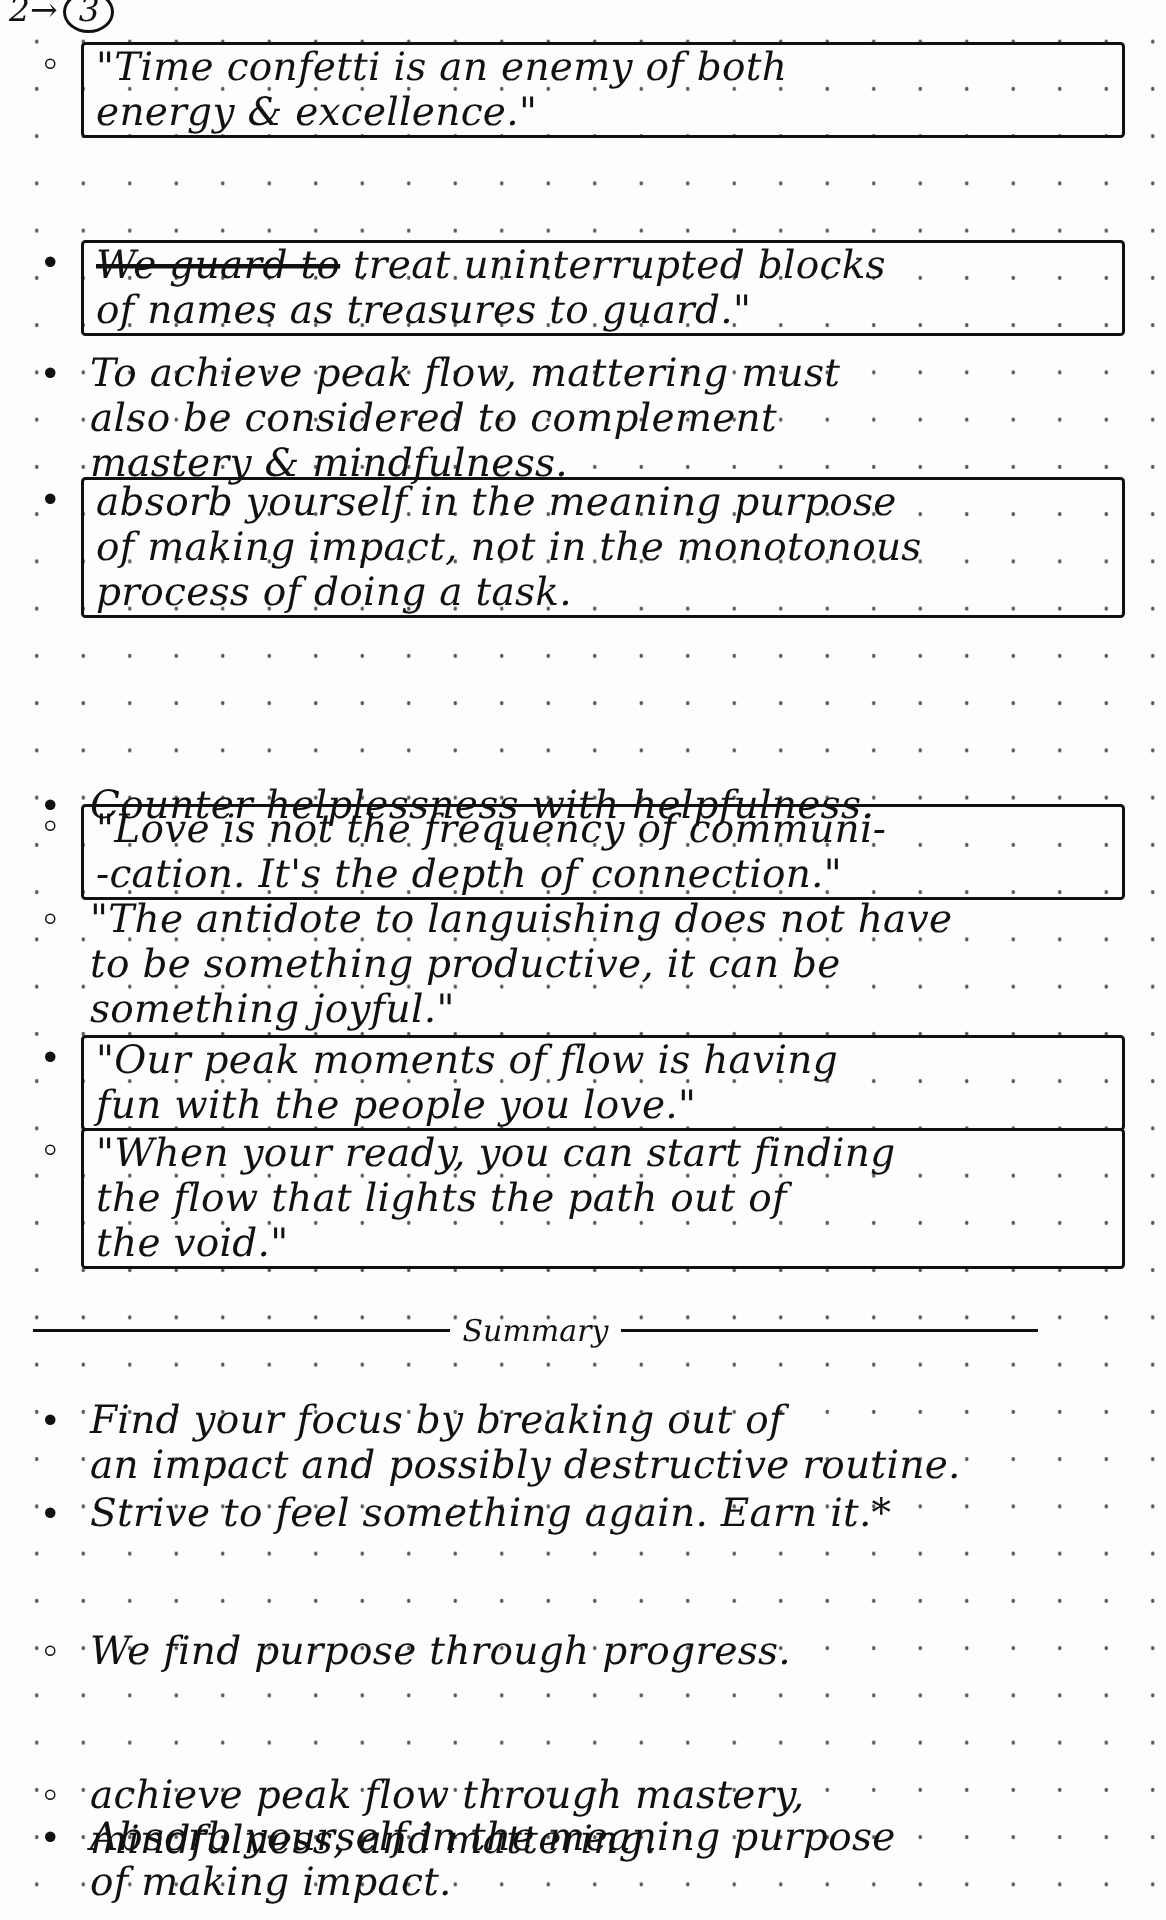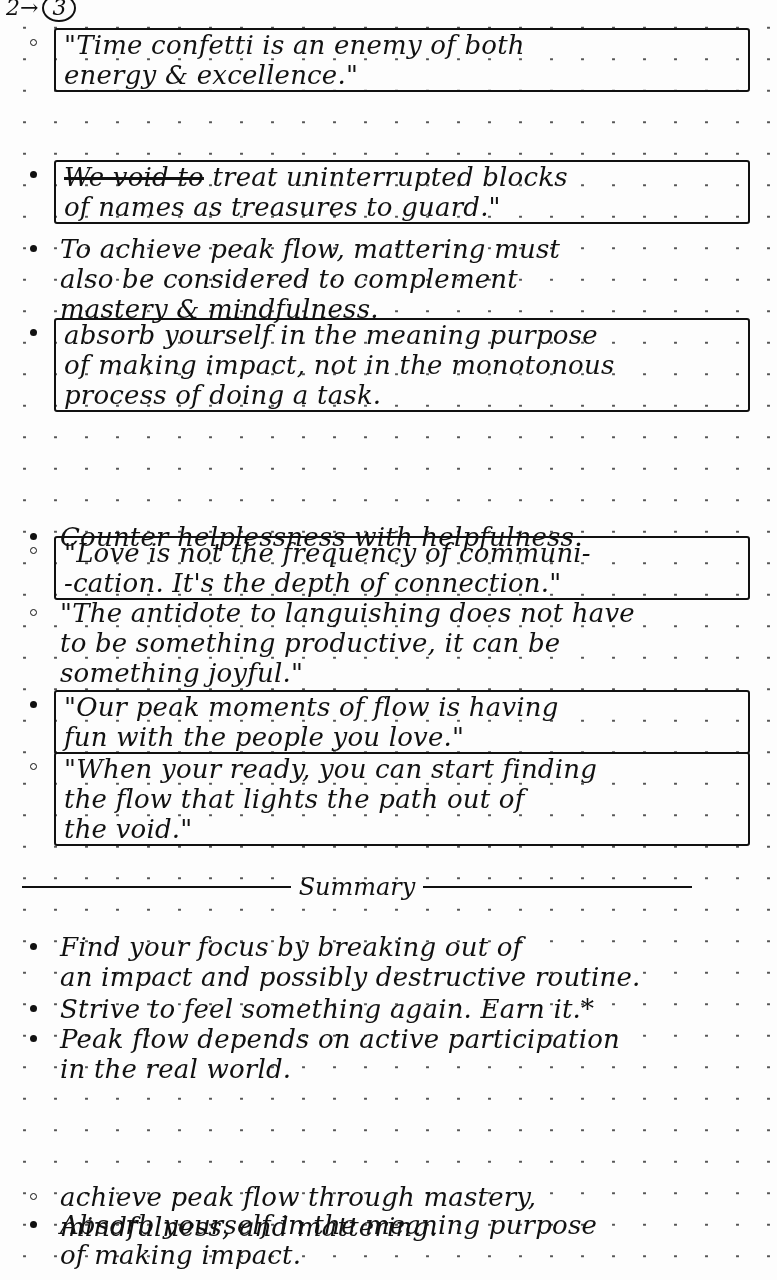--- a/index.html
+++ b/index.html
@@ -22,41 +22,41 @@
   .note .bullet { position:absolute; left:0; top:11px; width:7px; height:7px; border-radius:50%; background:#111; }
   .note .bullet.hollow { background:transparent; border:1.5px solid #111; width:5px; height:5px; }
   .note .text { display:block; margin-left:30px; white-space:pre-line; }
   .boxed .text { border:2px solid #111; border-radius:3px; padding:0 8px; margin-left:24px; }
   .strike { text-decoration: line-through; text-decoration-thickness:3px; }
   .summary-header {
     position:absolute; left:22px; top:872px; width:670px; height:30px;
     display:flex; align-items:center;
   }
   .summary-header .line { flex:1; height:2px; background:#111; }
-  .summary-header .title { font-style:italic; font-size:24px; padding:0 8px; }
+  .summary-header .title { font-style:italic; font-size:20px; padding:0 8px; }
 </style>
 </head>
 <body>
 
 <div class="page">
 
   <div class="page-num">
     <span>2</span><span>→</span><span class="circ">3</span>
   </div>
 
   <div class="note boxed" style="top:28px;">
     <span class="bullet hollow"></span>
     <span class="text">"Time confetti is an enemy of both
 energy &amp; excellence."</span>
   </div>
 
 
   <div class="note boxed" style="top:160px;">
     <span class="bullet"></span>
-    <span class="text"><span class="strike">We void to</span> <span>treat uninterrupted blocks
+    <span class="text"><span class="strike">We guard to</span> <span>treat uninterrupted blocks
 of names as treasures to guard."</span></span>
   </div>
 
   <div class="note" style="top:234px;">
     <span class="bullet"></span>
     <span class="text">To achieve peak flow, mattering must
 also be considered to complement
 mastery &amp; mindfulness.</span>
   </div>
 
@@ -107,24 +107,23 @@
 
   <div class="note" style="top:932px;">
     <span class="bullet"></span>
     <span class="text">Find your focus by breaking out of
 an impact and possibly destructive routine.</span>
   </div>
   <div class="note" style="top:994px;">
     <span class="bullet"></span>
     <span class="text">Strive to feel something again. Earn it.*</span>
   </div>
-  <div class="note" style="top:1024px;">
-    <span class="bullet"></span>
-    <span class="text">Peak flow depends on active participation
-in the real world.</span>
+  <div class="note" style="top:1086px;">
+    <span class="bullet hollow"></span>
+    <span class="text">We find purpose through progress.</span>
   </div>
   <div class="note" style="top:1182px;">
     <span class="bullet hollow"></span>
     <span class="text">achieve peak flow through mastery,
 mindfulness, and mattering.</span>
   </div>
   <div class="note" style="top:1210px;">
     <span class="bullet"></span>
     <span class="text">Absorb yourself in the meaning purpose
 of making impact.</span>

